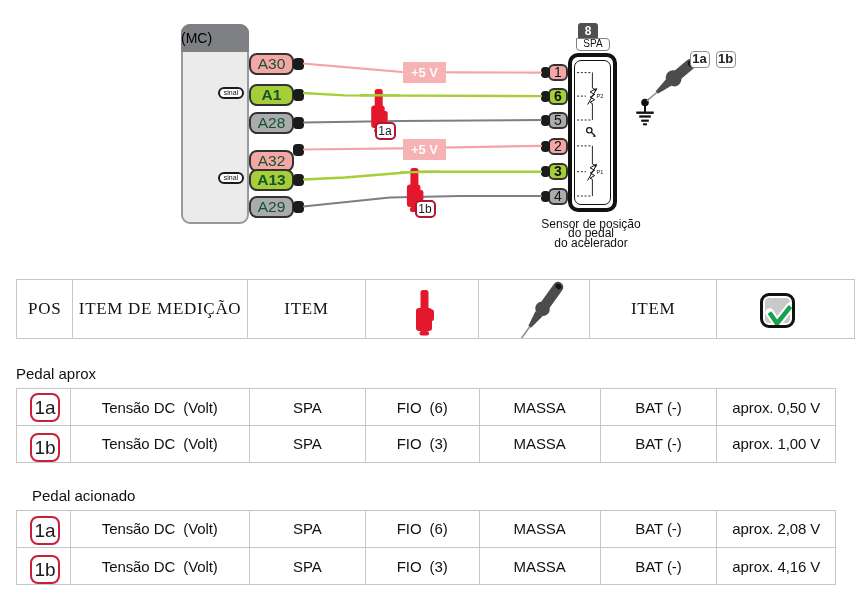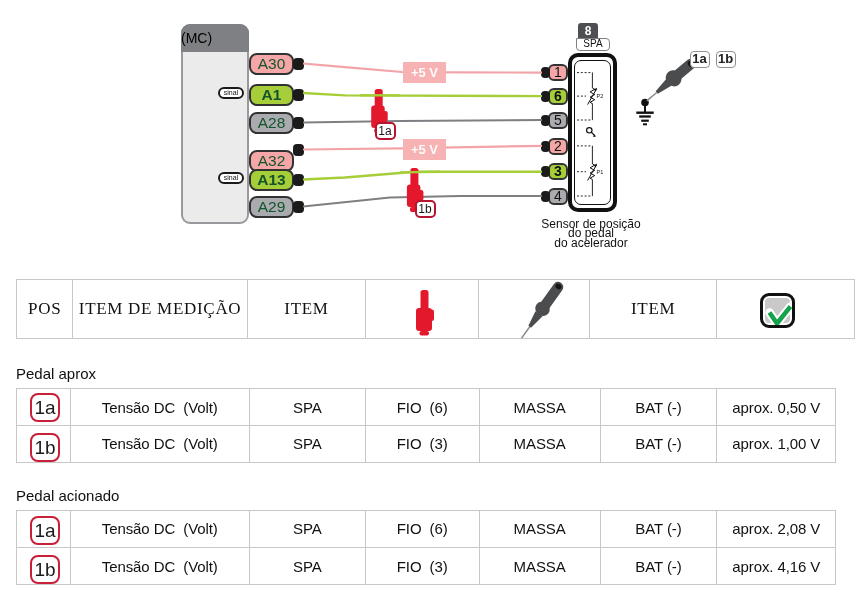--- a/index.html
+++ b/index.html
@@ -231,21 +231,21 @@
 <td>Tensão DC&nbsp; (Volt)</td>
         <td>SPA</td>
         <td>FIO&nbsp; (3)</td>
         <td>MASSA</td>
         <td>BAT (-)</td>
         <td>aprox. 1,00 V</td>
 </tr>
 </tbody>
   </table>
 
-<div class="abs sect" style="left:16px;top:487px;">Pedal acionado</div>
+<div class="abs sect" style="left:32px;top:487px;">Pedal acionado</div>
 <table class="abs btable" style="left:16px;top:509.5px;">
 <colgroup>
       <col style="width:53.6px">
       <col style="width:179.3px">
       <col style="width:115.9px">
       <col style="width:113.9px">
       <col style="width:120.9px">
       <col style="width:116.8px">
       <col style="width:118.8px">
     </colgroup>

